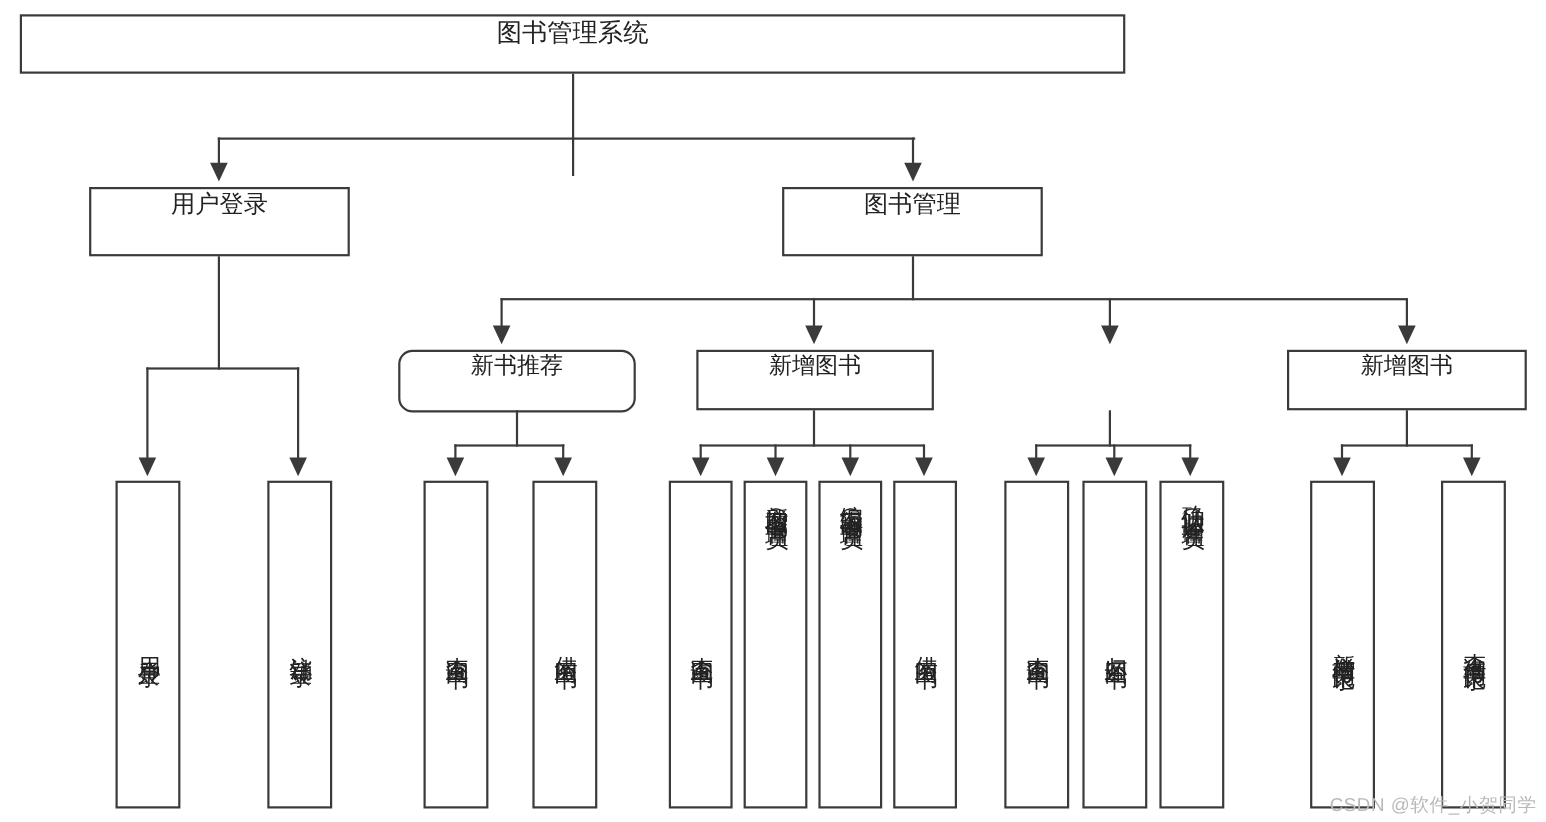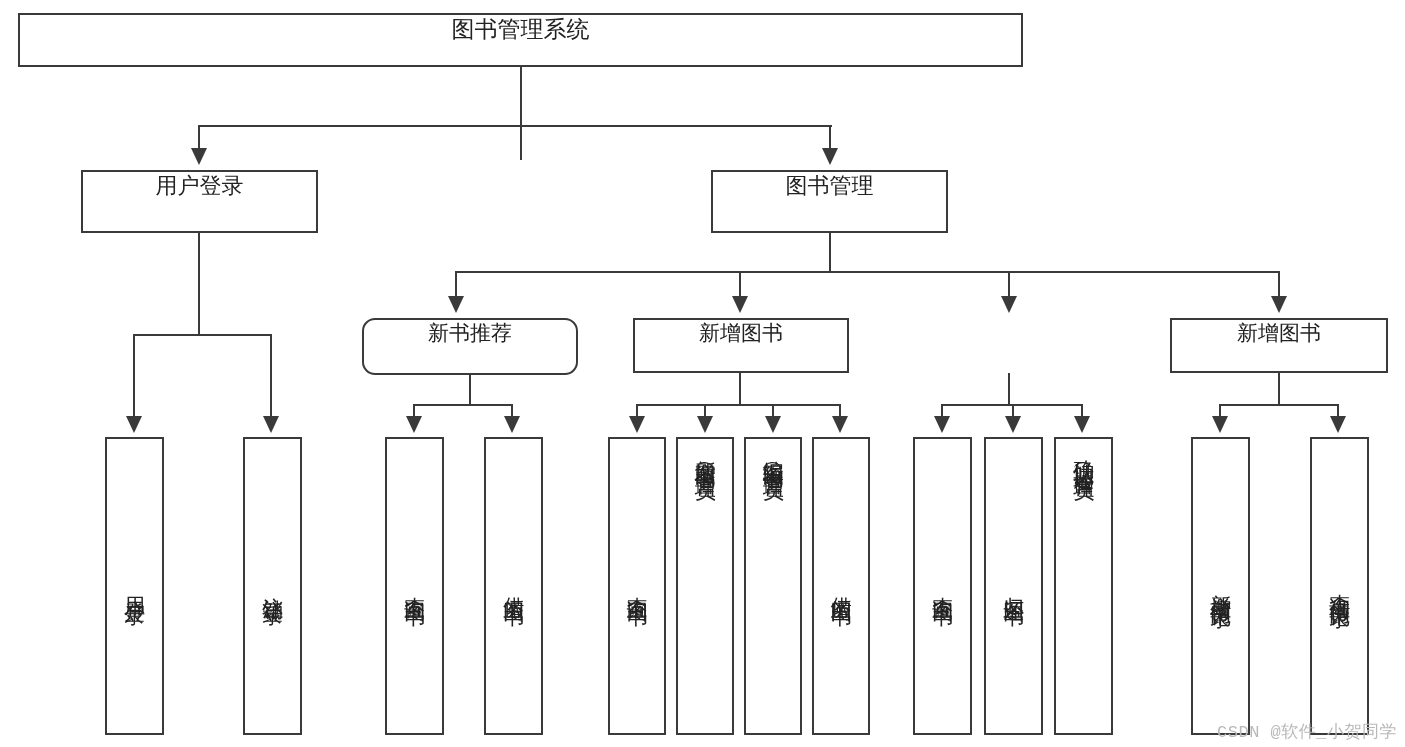--- a/index.html
+++ b/index.html
@@ -70,21 +70,20 @@
   }
   
   #watermark{
     position:absolute;
     right:8px;
     bottom:4px;
     font-size:17px;
     color:#b9b9b9;
     white-space:nowrap;
     letter-spacing:0.5px;
-    font-family:Liberation Mono, monospace;
   }
 </style>
 </head>
 <body>
 
 <div id="canvas">
 
   <div class="node root" style="left:18px; top:13px; width:1005px; height:54px;">
     <span>图书管理系统</span>
   </div>

